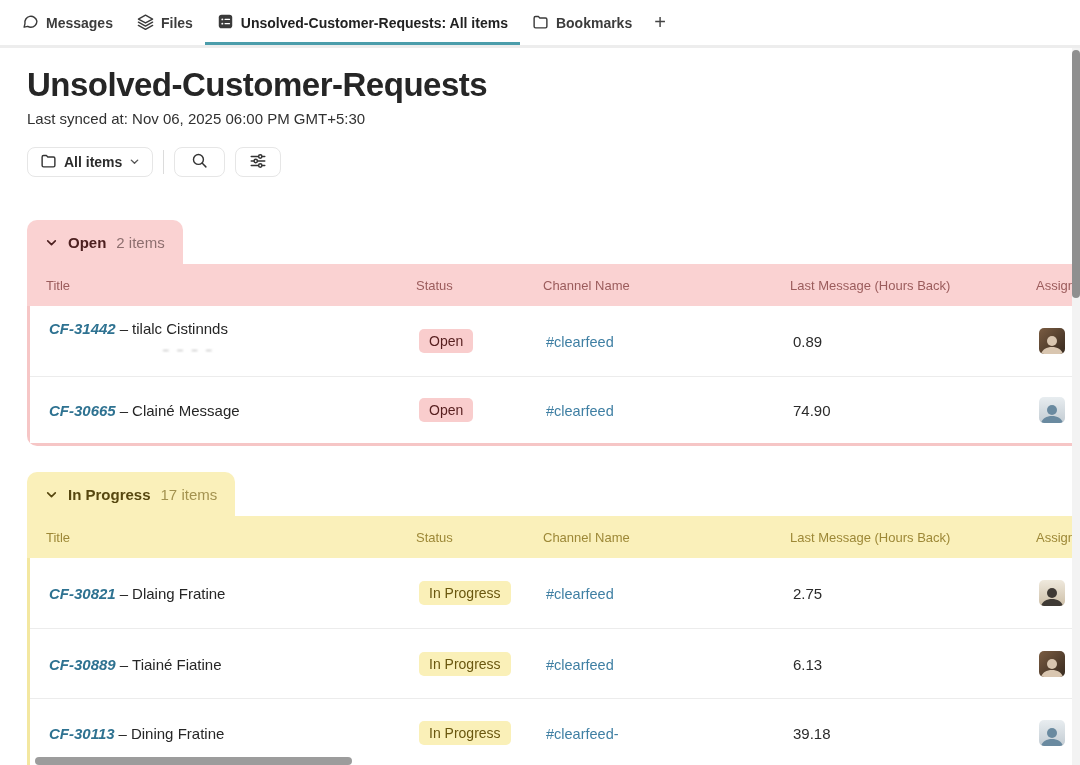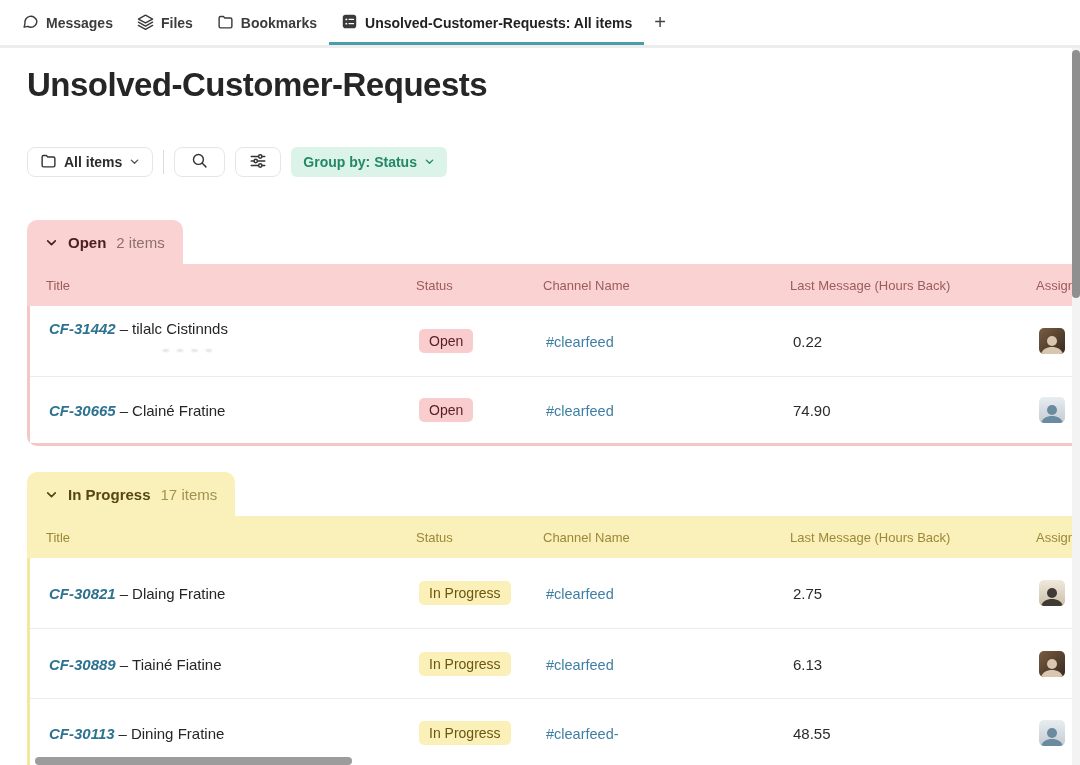--- a/index.html
+++ b/index.html
@@ -105,46 +105,47 @@
     <div class="tab">
       <span>
         <svg width="17" height="17" viewBox="0 0 24 24" fill="none" stroke="#3a3a3a" stroke-width="2" stroke-linecap="round" stroke-linejoin="round">
             <path d="M12 3 2 8.5l10 5.5 10-5.5L12 3z"></path>
             <path d="M2 13l10 5.5L22 13"></path>
             <path d="M2 17.5 12 23l10-5.5"></path>
           </svg>
       </span>
       <span>Files</span>
     </div>
-    <div class="tab">
-      <span>
-        <svg width="17" height="17" viewBox="0 0 24 24" fill="none" stroke="#3a3a3a" stroke-width="2" stroke-linecap="round" stroke-linejoin="round">
-            <path d="M3 7v12a2 2 0 0 0 2 2h14a2 2 0 0 0 2-2V9a2 2 0 0 0-2-2h-8L9 5H5a2 2 0 0 0-2 2z"></path>
-          </svg>
-      </span>
-      <span>Bookmarks</span>
-    </div>
     <div class="tab active">
       <span>
         <svg width="17" height="17" viewBox="0 0 24 24">
             <rect x="2.5" y="2.5" width="19" height="19" rx="4" fill="#3a3a3a"></rect>
             <circle cx="7.5" cy="9" r="1.4" fill="#fff"></circle>
             <rect x="10.5" y="8.1" width="8" height="1.8" rx=".9" fill="#fff"></rect>
             <circle cx="7.5" cy="15" r="1.4" fill="#fff"></circle>
             <rect x="10.5" y="14.1" width="8" height="1.8" rx=".9" fill="#fff"></rect>
           </svg>
       </span>
       <span>Unsolved-Customer-Requests: All items</span>
     </div>
+    <div class="tab">
+      <span>
+        <svg width="17" height="17" viewBox="0 0 24 24" fill="none" stroke="#3a3a3a" stroke-width="2" stroke-linecap="round" stroke-linejoin="round">
+            <path d="M3 7v12a2 2 0 0 0 2 2h14a2 2 0 0 0 2-2V9a2 2 0 0 0-2-2h-8L9 5H5a2 2 0 0 0-2 2z"></path>
+          </svg>
+      </span>
+      <span>Bookmarks</span>
+    </div>
     <div class="newtab">
       <span>+</span>
     </div>
   </div>
 
   <div class="page-title">Unsolved-Customer-Requests</div>
+  <div class="last-synced">Last synced at: Nov 06, 2025 06:00 PM GMT+5:30</div>
 
 
   <div class="toolbar">
     <div class="tbtn">
       <span>
         <svg width="17" height="17" viewBox="0 0 24 24" fill="none" stroke="#333" stroke-width="2" stroke-linecap="round" stroke-linejoin="round">
             <path d="M3 7v12a2 2 0 0 0 2 2h14a2 2 0 0 0 2-2V9a2 2 0 0 0-2-2h-8L9 5H5a2 2 0 0 0-2 2z"></path>
           </svg>
       </span>
       <span>All items</span>
@@ -168,28 +169,20 @@
         <svg width="18" height="18" viewBox="0 0 24 24" fill="none" stroke="#333" stroke-width="2" stroke-linecap="round">
             <path d="M3 6h18"></path>
             <circle cx="15" cy="6" r="2.2" fill="#fff"></circle>
             <path d="M3 12h18"></path>
             <circle cx="9" cy="12" r="2.2" fill="#fff"></circle>
             <path d="M3 18h18"></path>
             <circle cx="15" cy="18" r="2.2" fill="#fff"></circle>
           </svg>
       </span>
     </div>
-    <div class="group-pill">
-      <span>Group by: Status</span>
-      <span>
-        <svg width="11" height="11" viewBox="0 0 24 24" fill="none" stroke="#238868" stroke-width="3" stroke-linecap="round" stroke-linejoin="round">
-            <path d="m5 9 7 7 7-7"></path>
-          </svg>
-      </span>
-    </div>
   </div>
 
   <div class="group" id="group-open">
     <div class="gtab">
       <svg width="13" height="13" viewBox="0 0 24 24" fill="none" stroke-width="3" stroke-linecap="round" stroke-linejoin="round">
           <path d="m5 9 7 7 7-7"></path>
         </svg>
       <span class="gname">Open</span>
       <span class="gcount">2 items</span>
     </div>
@@ -201,34 +194,34 @@
       <span class="cell colhead c-assignee">Assignee</span>
     </div>
     <div class="gbody">
       <div class="row" style="height:70px;">
         <span class="cell c-title" style="top:14px;transform:none;">
           <a class="rid">CF-31442</a><span class="tsep">–</span><span class="blurred">tilalc Cistinnds</span>
         </span>
         <span class="subline">– – – –</span>
         <span class="cell c-status"><span class="badge badge-open">Open</span></span>
         <span class="cell c-channel"><a class="chan">#clearfeed</a></span>
-        <span class="cell c-hours">0.22</span>
+        <span class="cell c-hours">0.89</span>
         <span class="cell c-assignee">
           <span class="avatar av-dark">
               <svg width="26" height="20" viewBox="0 0 26 20">
                 <circle cx="13" cy="7" r="5" fill="#d9c6b0"></circle>
                 <path d="M2 22c0-6 5-9 11-9s11 3 11 9z" fill="#d9c6b0"></path>
               </svg>
             </span>
           <span class="aname">S</span>
         </span>
       </div>
       <div class="row" style="height:66px;">
         <span class="cell c-title">
-          <a class="rid">CF-30665</a><span class="tsep">–</span><span class="blurred">Clainé Fratine</span>
+          <a class="rid">CF-30665</a><span class="tsep">–</span><span class="blurred">Clainé Message</span>
         </span>
         <span class="cell c-status"><span class="badge badge-open">Open</span></span>
         <span class="cell c-channel"><a class="chan">#clearfeed</a></span>
         <span class="cell c-hours">74.90</span>
         <span class="cell c-assignee">
           <span class="avatar av-light">
               <svg width="26" height="20" viewBox="0 0 26 20">
                 <circle cx="13" cy="7" r="5" fill="#6a8aa0"></circle>
                 <path d="M2 22c0-6 5-9 11-9s11 3 11 9z" fill="#6a8aa0"></path>
               </svg>
@@ -288,21 +281,21 @@
             </span>
           <span class="aname">S</span>
         </span>
       </div>
       <div class="row" style="height:68px;">
         <span class="cell c-title">
           <a class="rid">CF-30113</a><span class="tsep">–</span><span class="blurred">Dining Fratine</span>
         </span>
         <span class="cell c-status"><span class="badge badge-prog">In Progress</span></span>
         <span class="cell c-channel"><a class="chan">#clearfeed-</a></span>
-        <span class="cell c-hours">48.55</span>
+        <span class="cell c-hours">39.18</span>
         <span class="cell c-assignee">
           <span class="avatar av-light">
               <svg width="26" height="20" viewBox="0 0 26 20">
                 <circle cx="13" cy="7" r="5" fill="#6a8aa0"></circle>
                 <path d="M2 22c0-6 5-9 11-9s11 3 11 9z" fill="#6a8aa0"></path>
               </svg>
             </span>
           <span class="aname">Ja</span>
         </span>
       </div>

